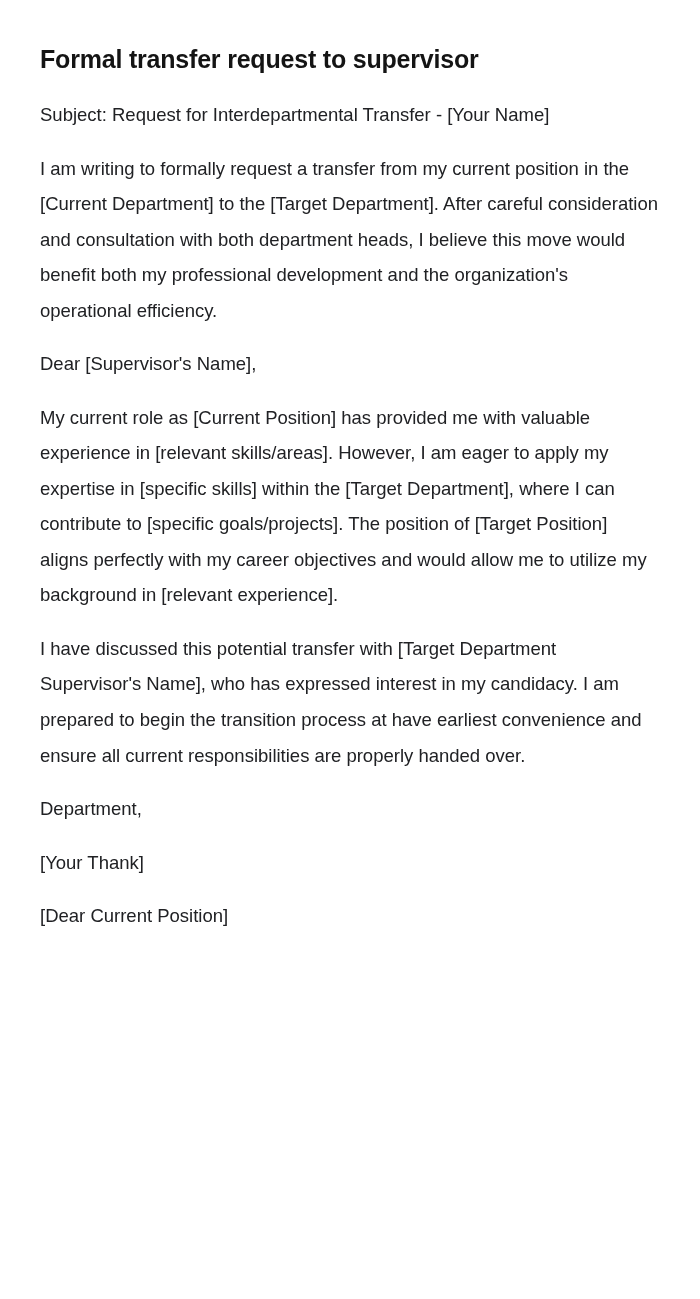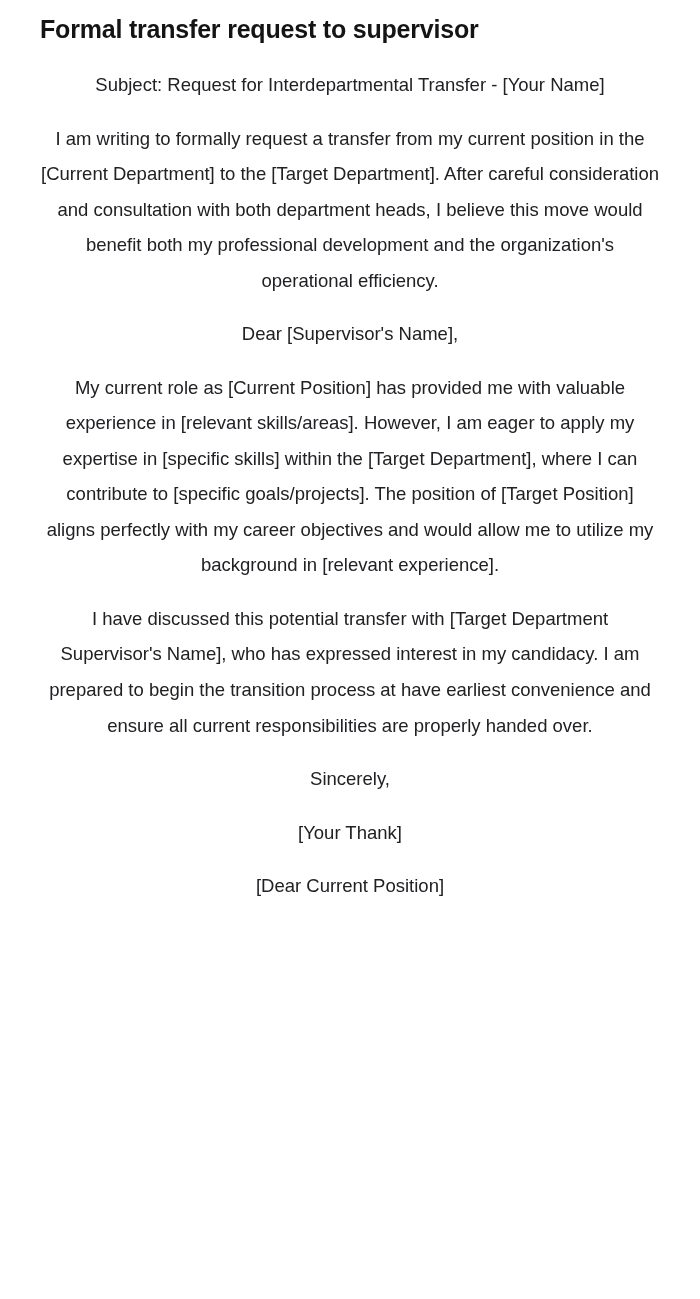--- a/index.html
+++ b/index.html
@@ -8,50 +8,49 @@
     background: #ffffff;
   }
   body {
     width: 700px;
     min-height: 1299px;
     font-family: "Liberation Sans", sans-serif;
     color: #1a1a1a;
     -webkit-font-smoothing: antialiased;
   }
   .document {
-    padding: 14px 40px 30px 40px;
+    padding: 44px 40px 30px 40px;
     box-sizing: border-box;
   }
   .doc-title {
     font-size: 25px;
     line-height: 1.25;
     font-weight: bold;
     color: #141414;
     margin: 0 0 22px 0;
     letter-spacing: -0.2px;
   }
   .doc-para {
     font-size: 18.5px;
     line-height: 1.92;
     color: #202124;
     margin: 4px 0 18px 0;
     font-weight: 400;
-    text-align: center;
   }
   .doc-para:last-child {
     margin-bottom: 0;
   }
 </style>
 </head>
 <body>
 
 <div class="document">
   <h1 class="doc-title">Formal transfer request to supervisor</h1>
 
   <p class="doc-para">Subject: Request for Interdepartmental Transfer - [Your Name]</p>
   <p class="doc-para">I am writing to formally request a transfer from my current position in the [Current Department] to the [Target Department]. After careful consideration and consultation with both department heads, I believe this move would benefit both my professional development and the organization's operational efficiency.</p>
   <p class="doc-para">Dear [Supervisor's Name],</p>
   <p class="doc-para">My current role as [Current Position] has provided me with valuable experience in [relevant skills/areas]. However, I am eager to apply my expertise in [specific skills] within the [Target Department], where I can contribute to [specific goals/projects]. The position of [Target Position] aligns perfectly with my career objectives and would allow me to utilize my background in [relevant experience].</p>
   <p class="doc-para">I have discussed this potential transfer with [Target Department Supervisor's Name], who has expressed interest in my candidacy. I am prepared to begin the transition process at have earliest convenience and ensure all current responsibilities are properly handed over.</p>
-  <p class="doc-para">Sincerely,</p>
+  <p class="doc-para">Department,</p>
   <p class="doc-para">[Your Thank]</p>
   <p class="doc-para">[Dear Current Position]</p>
 </div>
 
 </body></html>

